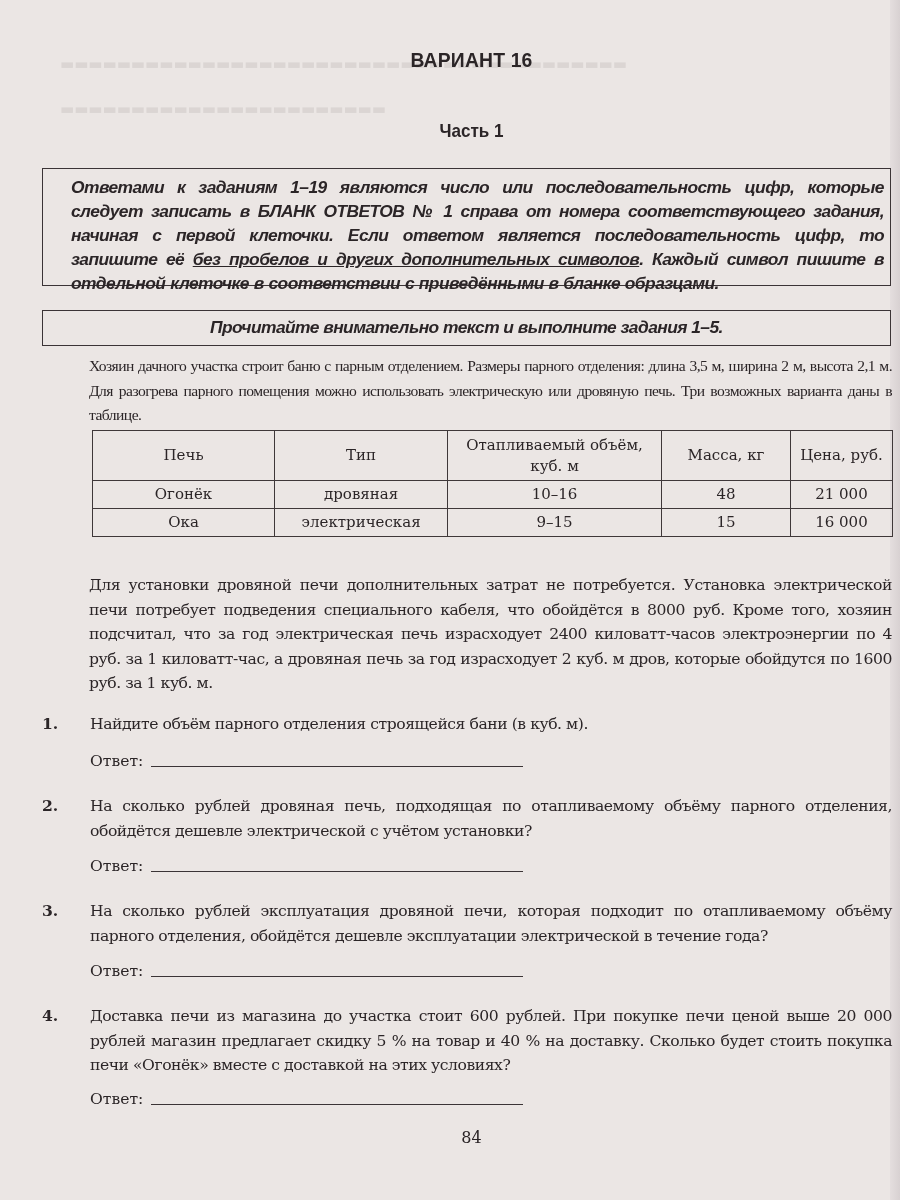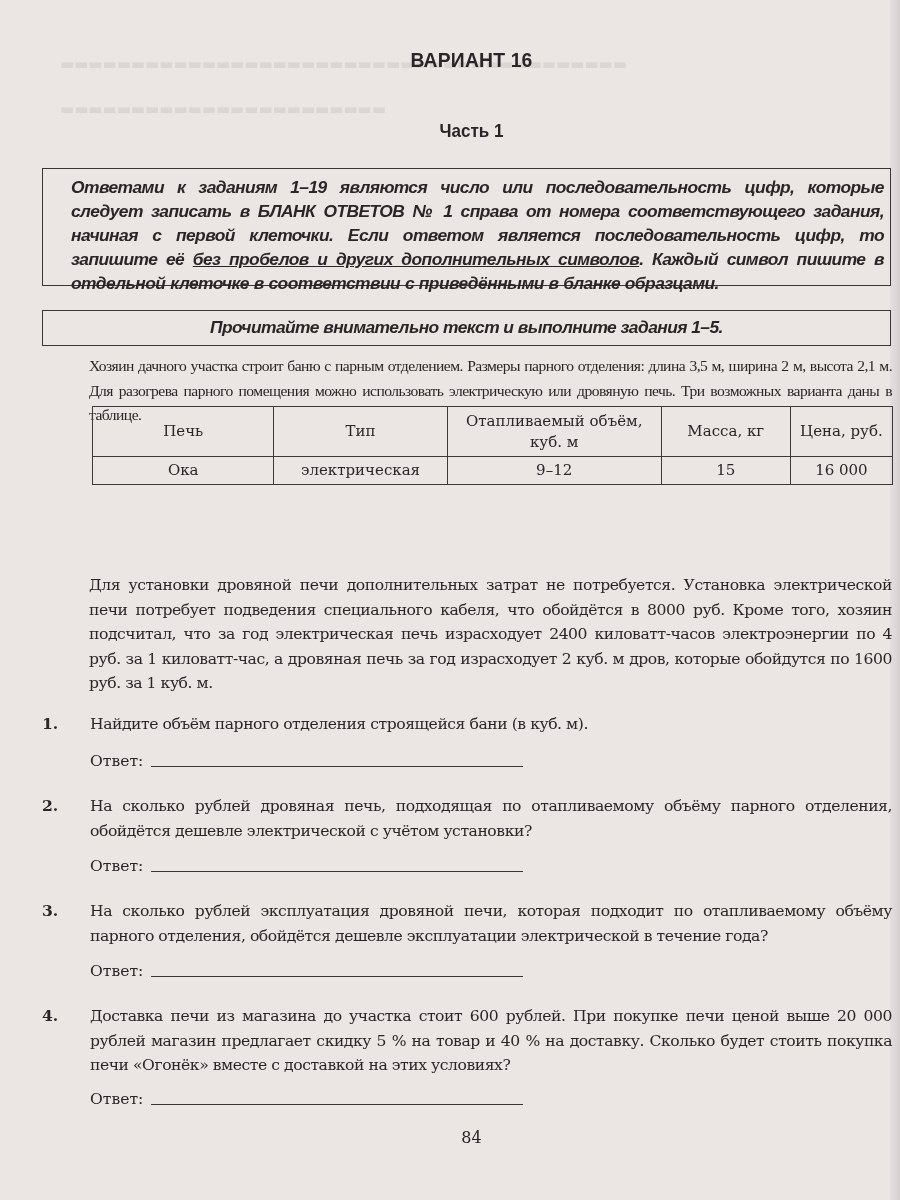--- a/index.html
+++ b/index.html
@@ -51,21 +51,21 @@
     font-weight: bold; font-style: italic;
     font-size: 17.4px; line-height: 33px; letter-spacing: -0.55px;
   }
   .para {
     position: absolute; left: 89px; width: 803px;
     font-size: 15.6px; line-height: 24.5px;
     text-align: justify; letter-spacing: -0.45px;
   }
   .para.narrow { letter-spacing: -0.55px; font-family: Liberation Serif, serif; }
   table.ovens {
-    position: absolute; left: 92px; top: 406px; width: 801px;
+    position: absolute; left: 92px; top: 430px; width: 801px;
     border-collapse: collapse;
     font-size: 15px;
     border-radius: 29px;
   }
   table.ovens th, table.ovens td {
     border: 1.3px solid #3f3839;
     text-align: center; font-weight: normal;
     padding: 0 2px;
   }
   table.ovens th { height: 49px; line-height: 21px; }
@@ -129,23 +129,30 @@
     <tr>
       <th class="col1">Печь</th>
       <th class="col2">Тип</th>
       <th class="col3">Отапливаемый объём, куб. м</th>
       <th class="col4">Масса, кг</th>
       <th class="col5">Цена, руб.</th>
     </tr>
   </thead>
   <tbody>
     <tr>
+      <td>Огонёк</td>
+      <td>дровяная</td>
+      <td>10–16</td>
+      <td>48</td>
+      <td>21 000</td>
+    </tr>
+    <tr>
       <td>Ока</td>
       <td>электрическая</td>
-      <td>9–12</td>
+      <td>9–15</td>
       <td>15</td>
       <td>16 000</td>
     </tr>
   </tbody>
 </table>
 
 <div class="para" style="top:573px;">Для установки дровяной печи дополнительных затрат не потребуется. Установка электрической печи потребует подведения специального кабеля, что обойдётся в 8000 руб. Кроме того, хозяин подсчитал, что за год электрическая печь израсходует 2400 киловатт-часов электроэнергии по 4 руб. за 1 киловатт-час, а дровяная печь за год израсходует 2 куб. м дров, которые обойдутся по 1600 руб. за 1 куб. м.</div>
 
 <div class="q" style="top:712px;">
   <span class="q-num">1.</span>

